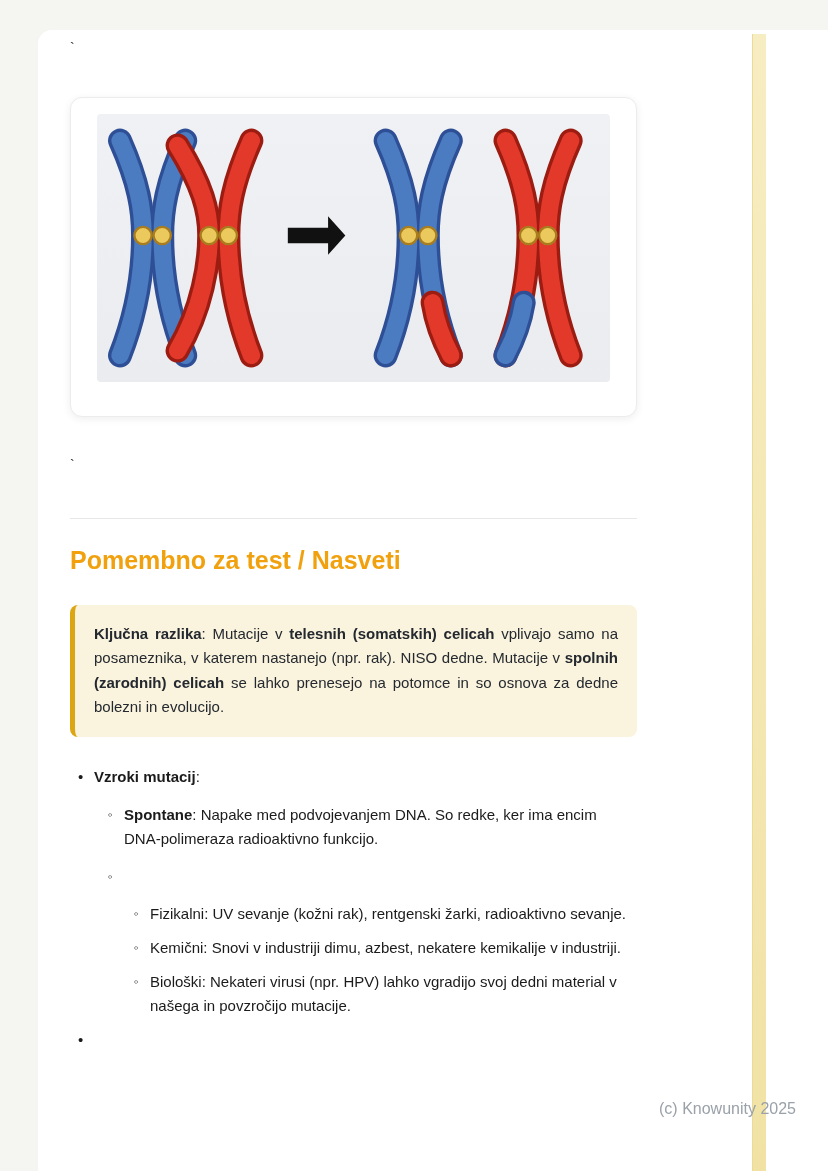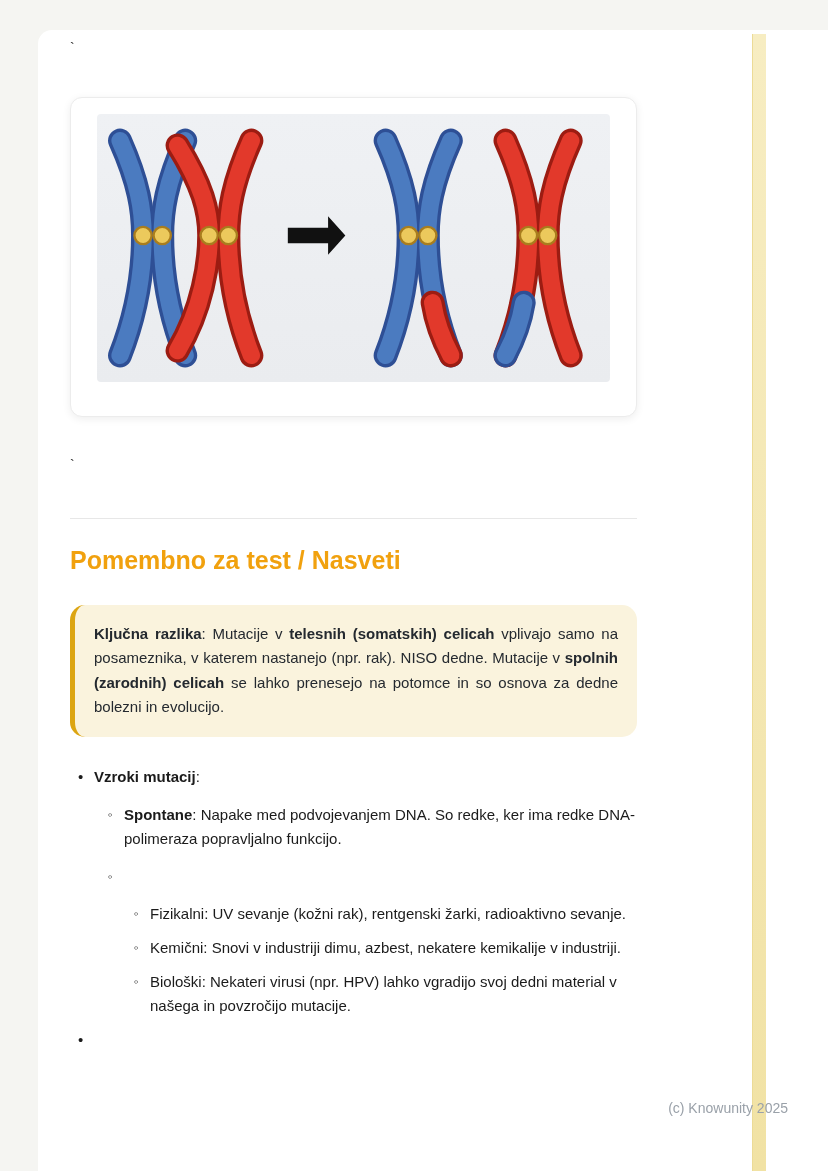--- a/index.html
+++ b/index.html
@@ -54,37 +54,37 @@
     font-size: 25px;
     line-height: 1.2;
     font-weight: 700;
     color: #f1a10e;
   }
 
   .callout {
     margin-top: 30px;
     background: #faf3dd;
     border-left: 5px solid #dca512;
-    border-radius: 15px;
+    border-radius: 8px;
     padding: 17px 19px;
   }
   .callout p { margin: 0; font-size: 15px; line-height: 1.63; color: #24292f; text-align: justify; }
   .b { font-weight: 700; }
 
   .list { margin-top: 28px; font-size: 15px; }
   .li { display: flex; margin-bottom: 14px; line-height: 1.6; }
   .li .marker { flex: 0 0 16px; }
   .l1 { margin-left: 8px; }
   .l2 { margin-left: 38px; }
   .l3 { margin-left: 64px; margin-bottom: 10px; }
   .l2 .marker, .l3 .marker { font-size: 13px; padding-top: 2px; }
 
   .watermark {
-    position: absolute; right: 40px; top: 1100px;
-    font-size: 14px; color: #9aa1a9; z-index: 3;
+    position: absolute; right: 32px; top: 1100px;
+    font-size: 16px; color: #9aa1a9; z-index: 3;
   }
 </style>
 </head>
 <body>
 
 <div class="page">
   <div class="edge-strip"></div>
 
   <div class="content">
 
@@ -151,21 +151,21 @@
 
     <div class="list">
 
       <div class="li l1">
         <span class="marker">•</span>
         <span><span class="b">Vzroki mutacij</span><span>:</span></span>
       </div>
 
       <div class="li l2">
         <span class="marker">◦</span>
-        <span><span class="b">Spontane</span><span>: Napake med podvojevanjem DNA. So redke, ker ima redke DNA-polimeraza popravljalno funkcijo.</span></span>
+        <span><span class="b">Spontane</span><span>: Napake med podvojevanjem DNA. So redke, ker ima encim DNA-polimeraza radioaktivno funkcijo.</span></span>
       </div>
 
       <div class="li l2">
         <span class="marker">◦</span>
       </div>
 
       <div class="li l3">
         <span class="marker">◦</span>
         <span>Fizikalni: UV sevanje (kožni rak), rentgenski žarki, radioaktivno sevanje.</span>
       </div>

